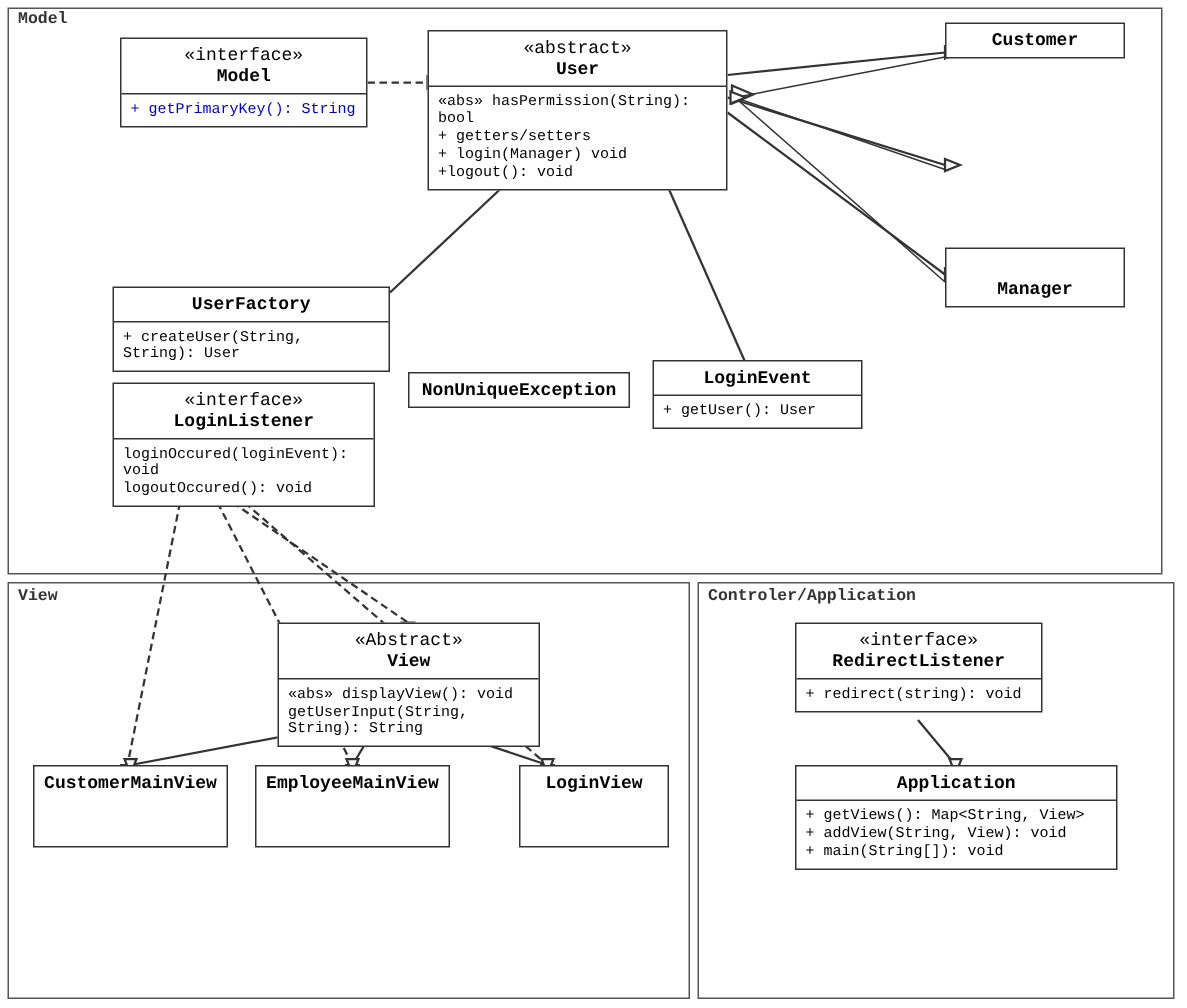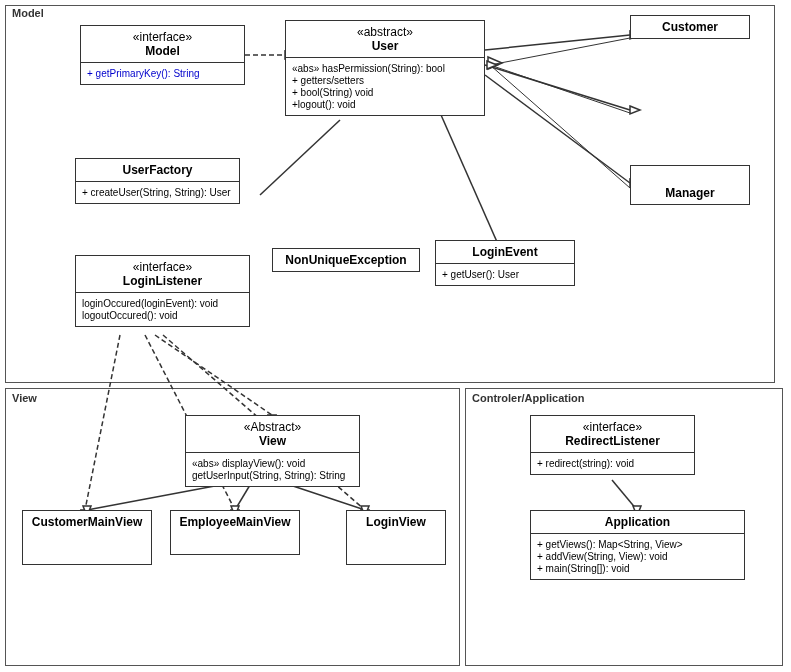--- a/index.html
+++ b/index.html
@@ -9,20 +9,21 @@
       font-size: 12px;
       width: 791px;
       height: 672px;
       overflow: hidden;
       position: relative;
     }
     .diagram {
       position: relative;
       width: 791px;
       height: 672px;
+      font-family: Liberation Mono, monospace;
     }
     .box {
       position: absolute;
       border: 1.5px solid #333;
       background: #fff;
       text-align: center;
     }
     .box-title {
       border-bottom: 1.5px solid #333;
       padding: 4px 6px;
@@ -137,35 +138,35 @@
   </div>
 
   <div class="box" style="left:285px;top:20px;width:200px;">
     <div class="box-title">
       <span class="stereotype">«abstract»</span>
       <span>User</span>
     </div>
     <div class="box-body">
       <div>«abs» hasPermission(String): bool</div>
       <div>+ getters/setters</div>
-      <div>+ bool(String) void</div>
+      <div>+ login(Manager) void</div>
       <div>+logout(): void</div>
     </div>
   </div>
 
   <div class="box" style="left:630px;top:15px;width:120px;">
     <div class="box-title" style="border-bottom:none;">Customer</div>
   </div>
 
 
   <div class="box" style="left:630px;top:165px;width:120px;">
     <div class="box-title" style="border-bottom:none;margin-top:16px;">Manager</div>
   </div>
 
-  <div class="box" style="left:75px;top:158px;width:165px;">
+  <div class="box" style="left:75px;top:191px;width:185px;">
     <div class="box-title">UserFactory</div>
     <div class="box-body">
       <div>+ createUser(String, String): User</div>
     </div>
   </div>
 
   <div class="box" style="left:272px;top:248px;width:148px;">
     <div class="box-title" style="border-bottom:none;">NonUniqueException</div>
   </div>
 
@@ -195,21 +196,21 @@
     <div class="box-body">
       <div>«abs» displayView(): void</div>
       <div>getUserInput(String, String): String</div>
     </div>
   </div>
 
   <div class="box" style="left:22px;top:510px;width:130px;height:55px;">
     <div class="box-title" style="border-bottom:none;">CustomerMainView</div>
   </div>
 
-  <div class="box" style="left:170px;top:510px;width:130px;height:45px;">
+  <div class="box" style="left:170px;top:510px;width:130px;height:55px;">
     <div class="box-title" style="border-bottom:none;">EmployeeMainView</div>
   </div>
 
   <div class="box" style="left:315px;top:510px;width:100px;height:55px;margin-left:31px;">
     <div class="box-title" style="border-bottom:none;">LoginView</div>
   </div>
 
   <div class="box" style="left:530px;top:415px;width:165px;">
     <div class="box-title">
       <span class="stereotype">«interface»</span>

